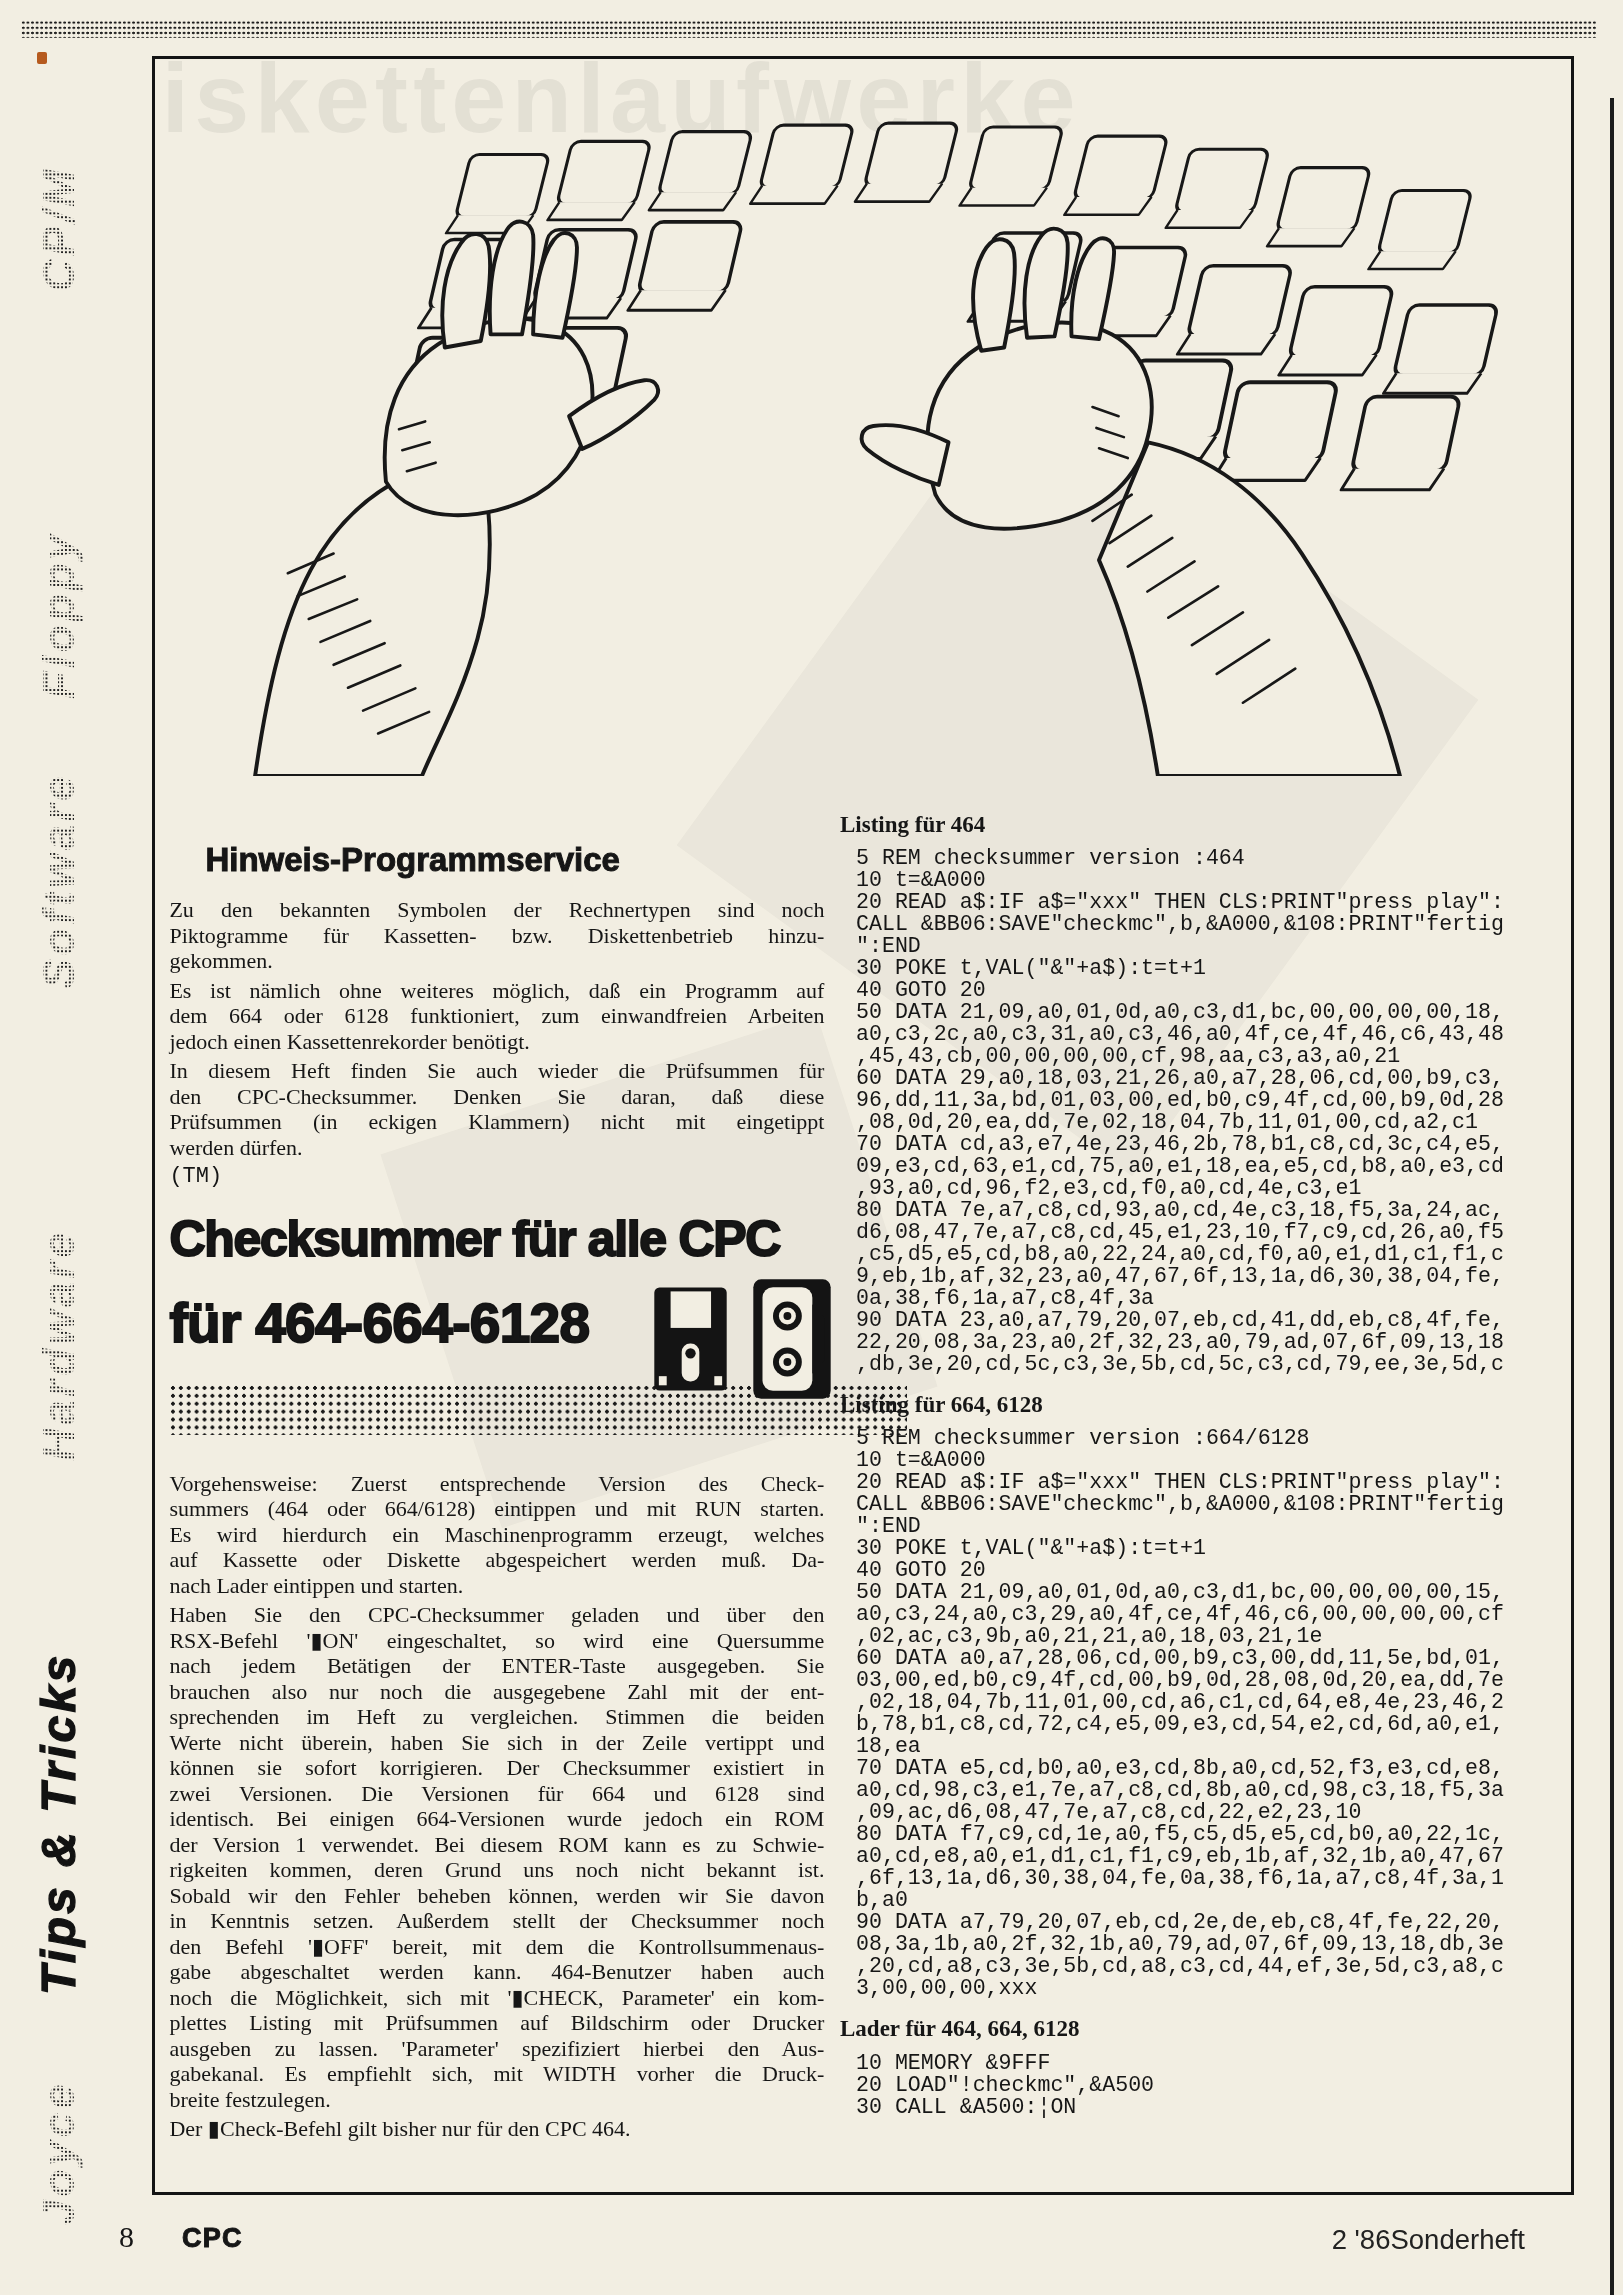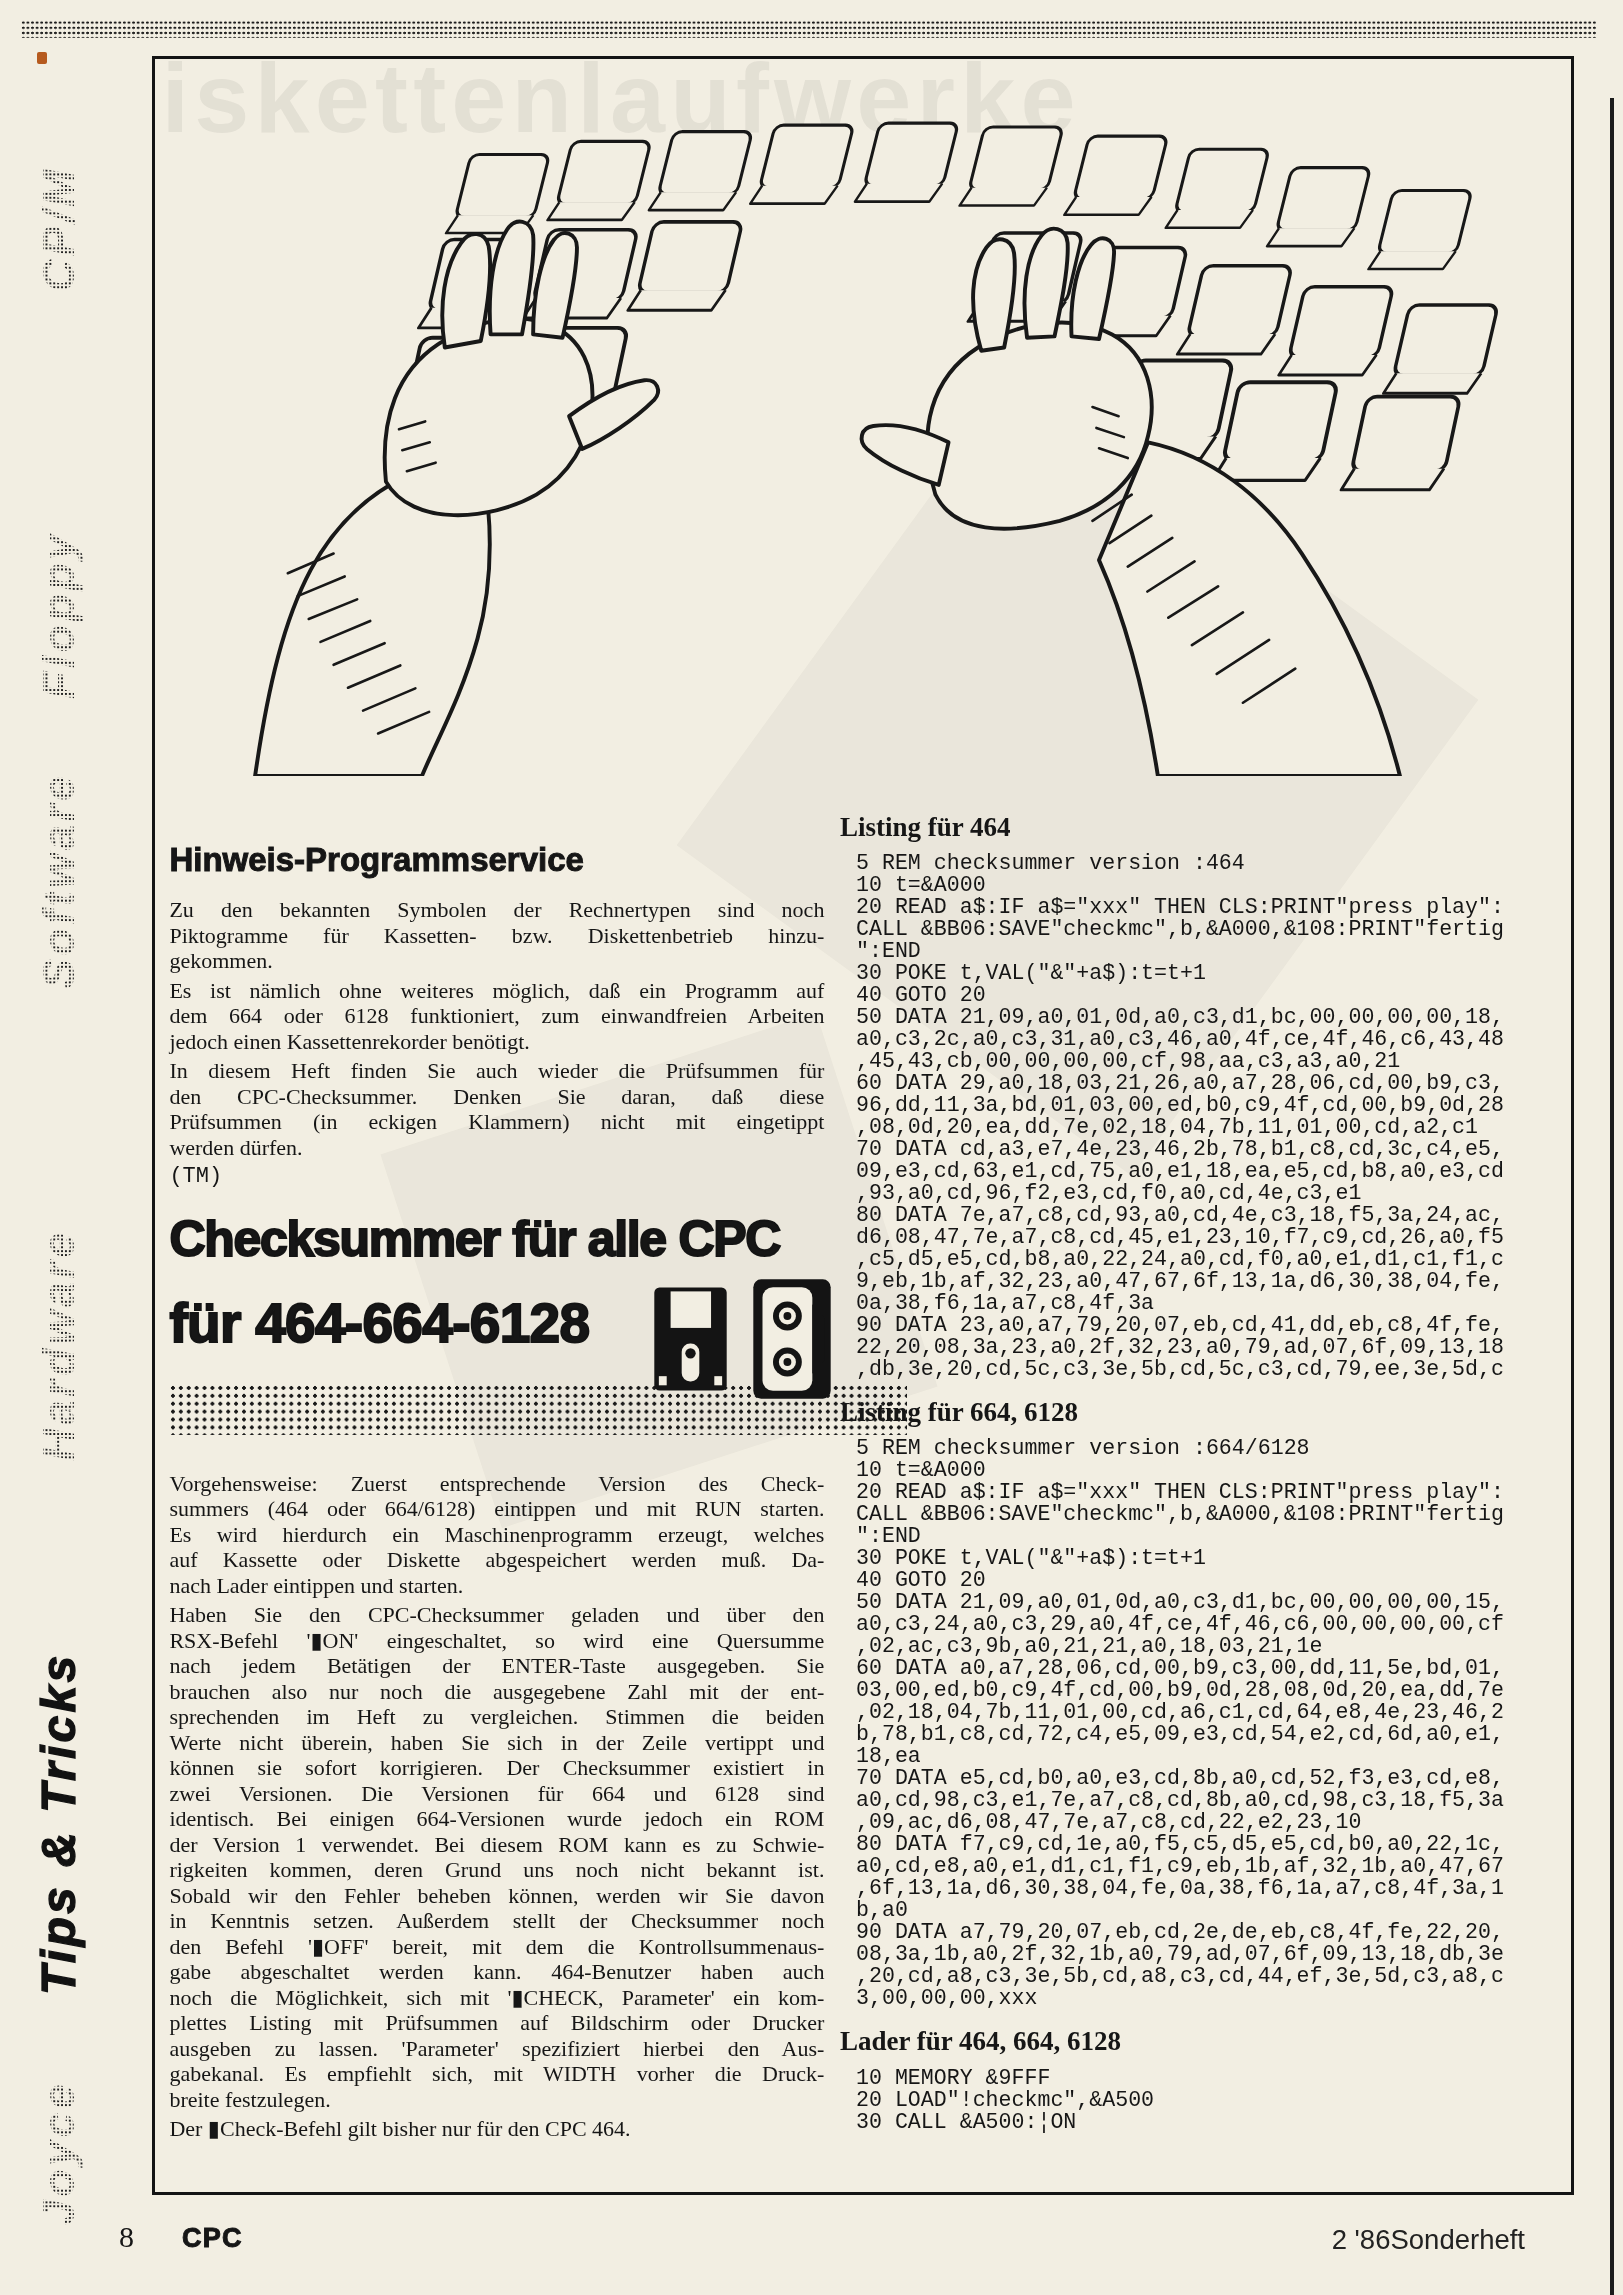--- a/index.html
+++ b/index.html
@@ -42,40 +42,40 @@
   .bleed-shape{position:absolute;background:rgba(20,20,20,0.035);}
   .bleed-a{left:641px;top:419px;width:563px;height:589px;transform:rotate(36deg);}
   .bleed-b{left:275px;top:1015px;width:458px;height:393px;transform:rotate(-18deg);}
 
   .illustration{position:absolute;left:7.9px;top:17px;width:1401px;height:700px;}
   .illustration svg{width:100%;height:100%;}
 
   
   .left-col{position:absolute;left:14.4px;top:782px;width:655px;}
   .notice-title{font-family:var(--sans);font-weight:bold;font-size:33px;letter-spacing:0;
-    -webkit-text-stroke:1px #161616;margin-bottom:18.3px;}
+    -webkit-text-stroke:1px #161616;margin-bottom:18.3px;margin-left:36px;}
   .para{margin-bottom:3.9px;}
   .pline{font-family:var(--serif);font-size:22px;line-height:25.5px;text-align:justify;text-align-last:justify;}
   .para .pline:last-child{text-align-last:left;}
   .signature{font-family:Liberation Mono, monospace;font-size:22px;text-align:left;padding-right:17px;margin-top:2.6px;}
   .headline{font-family:var(--sans);font-weight:bold;font-size:50px;letter-spacing:-1.3px;white-space:nowrap;
     -webkit-text-stroke:2px #141414;margin-top:21px;}
   .subhead-wrap{position:relative;height:160px;margin-top:17px;}
   .subhead{position:absolute;left:0;top:6.5px;font-family:var(--sans);font-weight:bold;font-size:55px;
     letter-spacing:-0.7px;-webkit-text-stroke:2px #141414;white-space:nowrap;}
   .halftone-band{position:absolute;left:0;top:99px;width:738px;height:51px;
     background-image:radial-gradient(circle,#1a1a1a 1.6px,transparent 1.9px);background-size:7.9px 7.9px;}
   .icon-floppy{position:absolute;left:484px;top:1.3px;width:75px;height:106px;}
   .icon-cassette{position:absolute;left:583px;top:-6.5px;width:80px;height:122px;}
   .body-block{margin-top:26px;}
   .body-block .pline{line-height:25.5px;}
 
   
   .right-col{position:absolute;left:685px;top:753px;width:730px;}
-  .listing-title{font-family:var(--serif);font-weight:bold;font-size:27px;margin-bottom:9.2px;}
+  .listing-title{font-family:var(--serif);font-weight:bold;font-size:23px;margin-bottom:9.2px;}
   .listing-block{margin-bottom:17px;}
   .cline{font-family:var(--mono);font-size:21.6px;line-height:22px;white-space:pre;margin-left:16px;}
 
   
   .footer-left{position:absolute;left:119px;top:2220px;display:flex;align-items:baseline;}
   .page-number{font-family:var(--serif);font-size:30px;}
   .brand{font-family:var(--sans);font-weight:bold;font-size:27px;letter-spacing:1.3px;
     -webkit-text-stroke:1px #161616;margin-left:48px;}
   .footer-right{position:absolute;right:98px;top:2224px;display:flex;align-items:baseline;
     font-family:var(--sans);font-size:27.5px;color:#222;}

